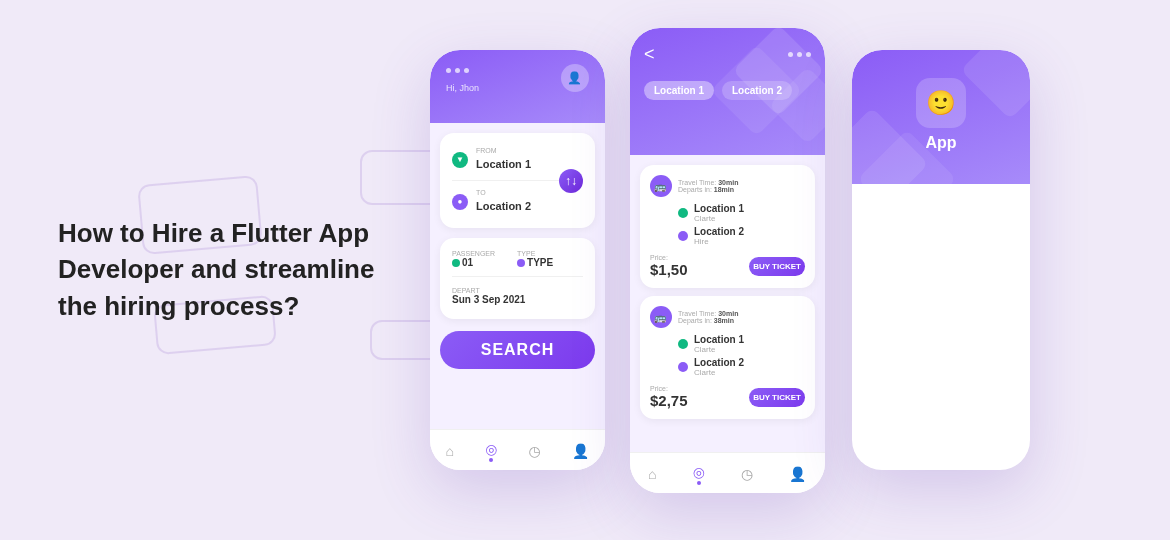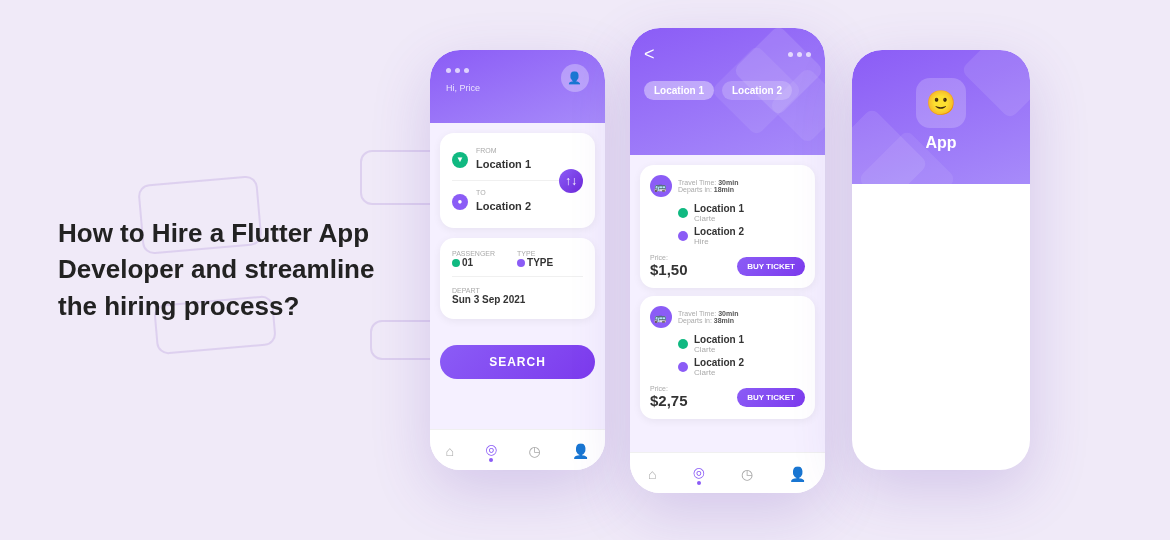--- a/index.html
+++ b/index.html
@@ -115,25 +115,25 @@
 
     .depart-row { padding: 4px 0; }
 
     .search-btn {
       background: linear-gradient(135deg, #8b5cf6, #7c3aed);
       color: #fff;
       border: none;
       border-radius: 20px;
       padding: 10px 0;
       width: 100%;
-      font-size: 12px;
+      font-size: 16px;
       font-weight: 700;
       letter-spacing: 1px;
       cursor: pointer;
-      margin-top: 16px;
+      margin-top: 2px;
     }
 
     .phone1-nav {
       background: #fff;
       display: flex;
       justify-content: space-around;
       align-items: center;
       padding: 10px 0 8px;
       border-top: 1px solid #f0f0f0;
     }
@@ -185,21 +185,21 @@
     .tl-dot-green { width: 10px; height: 10px; border-radius: 50%; background: #10b981; flex-shrink: 0; }
     .tl-dot-purple { width: 10px; height: 10px; border-radius: 50%; background: #8b5cf6; flex-shrink: 0; }
     .tl-name { font-size: 10px; font-weight: 600; color: #333; }
     .tl-sub { font-size: 8px; color: #aaa; }
     .ticket-footer { display: flex; justify-content: space-between; align-items: center; margin-top: 8px; gap: 40px; }
     .price-label { font-size: 7px; color: #aaa; }
     .price-val { font-size: 15px; font-weight: 700; color: #333; }
     .buy-btn {
       background: linear-gradient(135deg, #8b5cf6, #7c3aed);
       color: #fff; border: none; border-radius: 12px;
-      padding: 5px 10px; font-size: 8px; font-weight: 700; cursor: pointer;
+      padding: 5px 4px; font-size: 8px; font-weight: 700; cursor: pointer;
     }
 
     .phone2-nav {
       background: #fff;
       display: flex; justify-content: space-around; align-items: center;
       padding: 10px 0 8px; border-top: 1px solid #f0f0f0;
     }
     .phone3-header {
       background: linear-gradient(160deg, #8b5cf6, #a78bfa);
       padding: 20px 16px 24px;
@@ -260,21 +260,21 @@
     <div style="display:flex;justify-content:space-between;align-items:center;">
       <div class="phone1-dots">
         <div class="dot"></div>
           <div class="dot"></div>
           <div class="dot"></div>
       </div>
       <div class="phone1-avatar">
         <span style="font-size:12px;">👤</span>
       </div>
     </div>
-    <div class="phone1-greeting">Hi, Price</div>
+    <div class="phone1-greeting">Hi, Jhon</div>
   </div>
 
   <div class="phone1-body" style="flex:1;">
     
     <div class="card card-relative">
       <div class="location-row">
         <div class="location-icon-green">
           <span style="color:#fff;font-size:8px;">▼</span>
         </div>
         <div>

